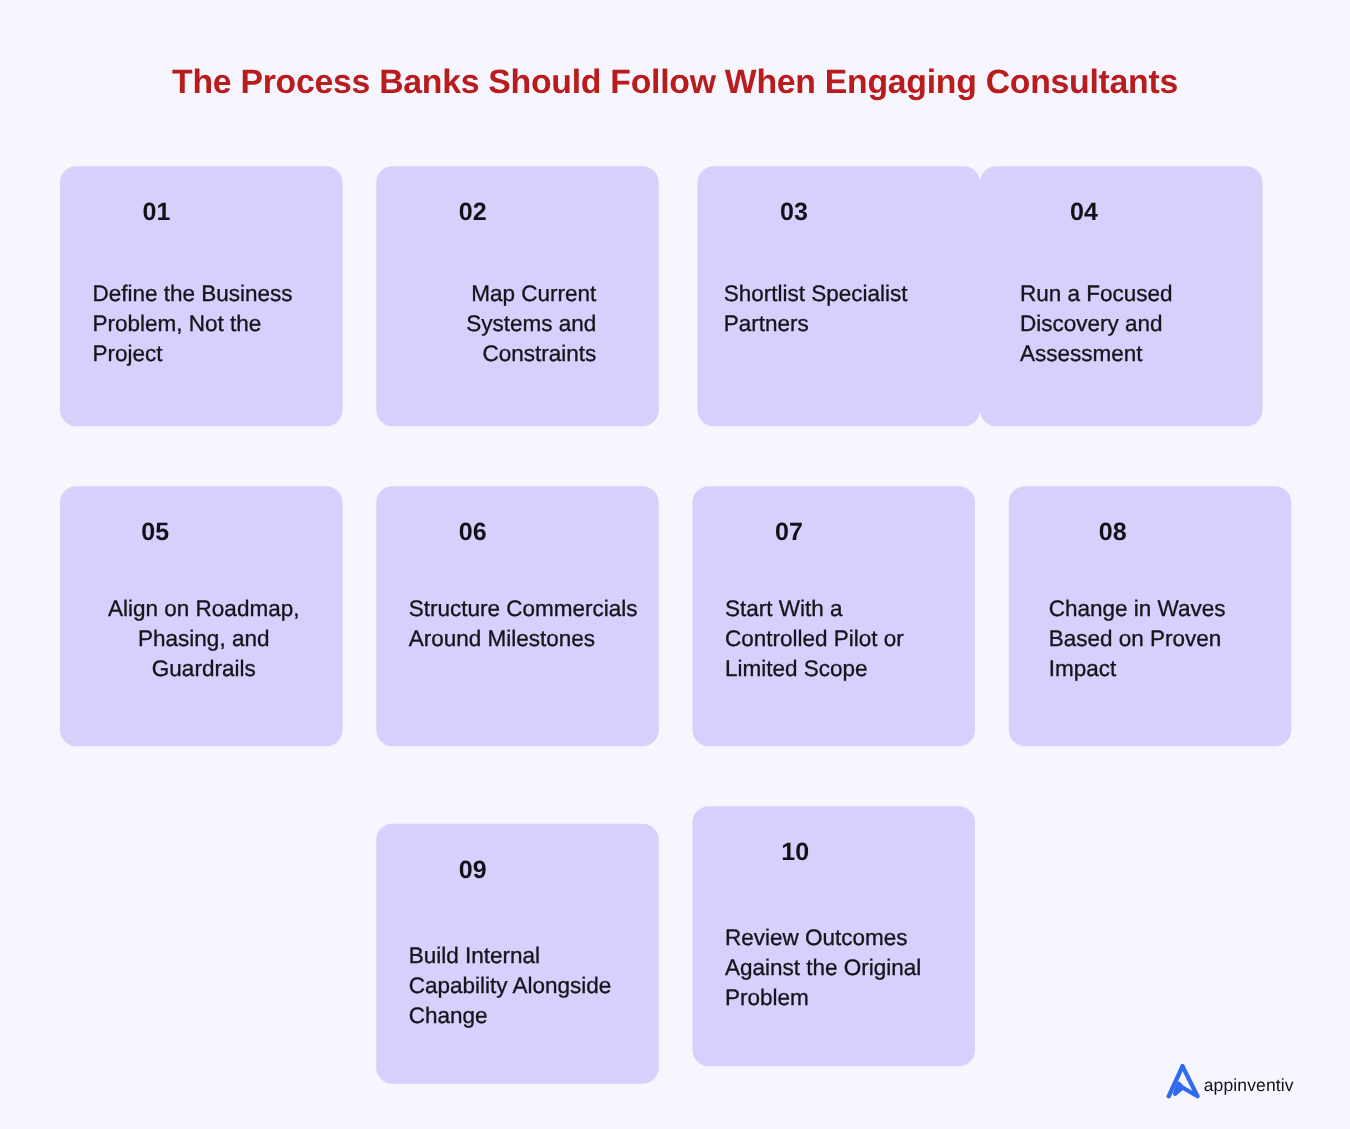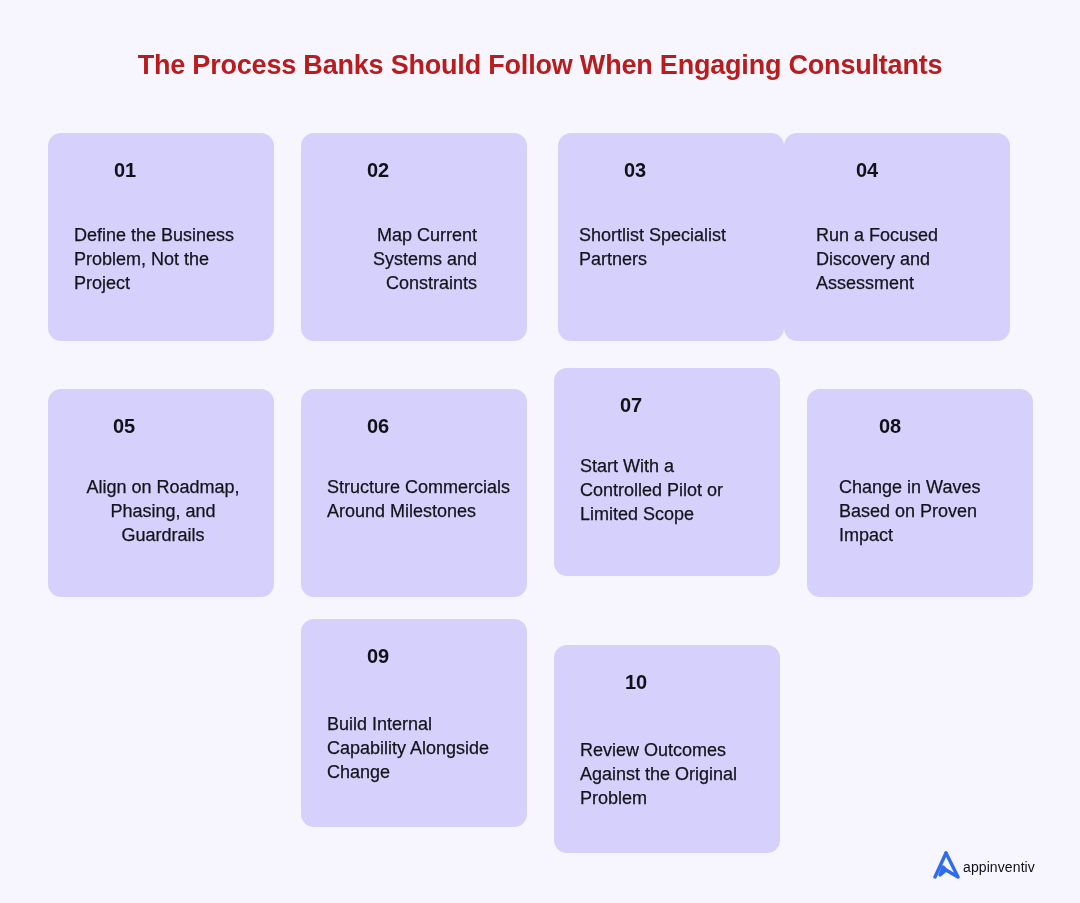--- a/index.html
+++ b/index.html
@@ -80,30 +80,30 @@
 </div>
 
 <div class="card" style="left:48px; top:389px;text-align:center;">
   <div class="num" style="left:25px;">05</div>
   <div class="label" style="left:25px; top:86px; width:180px;">Align on Roadmap, Phasing, and Guardrails</div>
 </div>
 <div class="card" style="left:301px; top:389px;">
   <div class="num">06</div>
   <div class="label" style="top:86px; width:198px;">Structure Commercials Around Milestones</div>
 </div>
-<div class="card" style="left:554px; top:368px;">
+<div class="card" style="left:554px; top:389px;">
   <div class="num">07</div>
   <div class="label" style="top:86px; width:175px;">Start With a Controlled Pilot or Limited Scope</div>
 </div>
 <div class="card" style="left:807px; top:389px;">
   <div class="num" style="left:32px;">08</div>
   <div class="label" style="left:32px; top:86px; width:165px;">Change in Waves Based on Proven Impact</div>
 </div>
 
-<div class="card" style="left:301px; top:619px;">
+<div class="card" style="left:301px; top:659px;">
   <div class="num">09</div>
   <div class="label" style="top:93px; width:180px;">Build Internal Capability Alongside Change</div>
 </div>
 <div class="card" style="left:554px; top:645px;">
   <div class="num" style="left:31px;">10</div>
   <div class="label" style="top:93px; width:185px;">Review Outcomes Against the Original Problem</div>
 </div>
 
 <div class="logo">
   <span>

